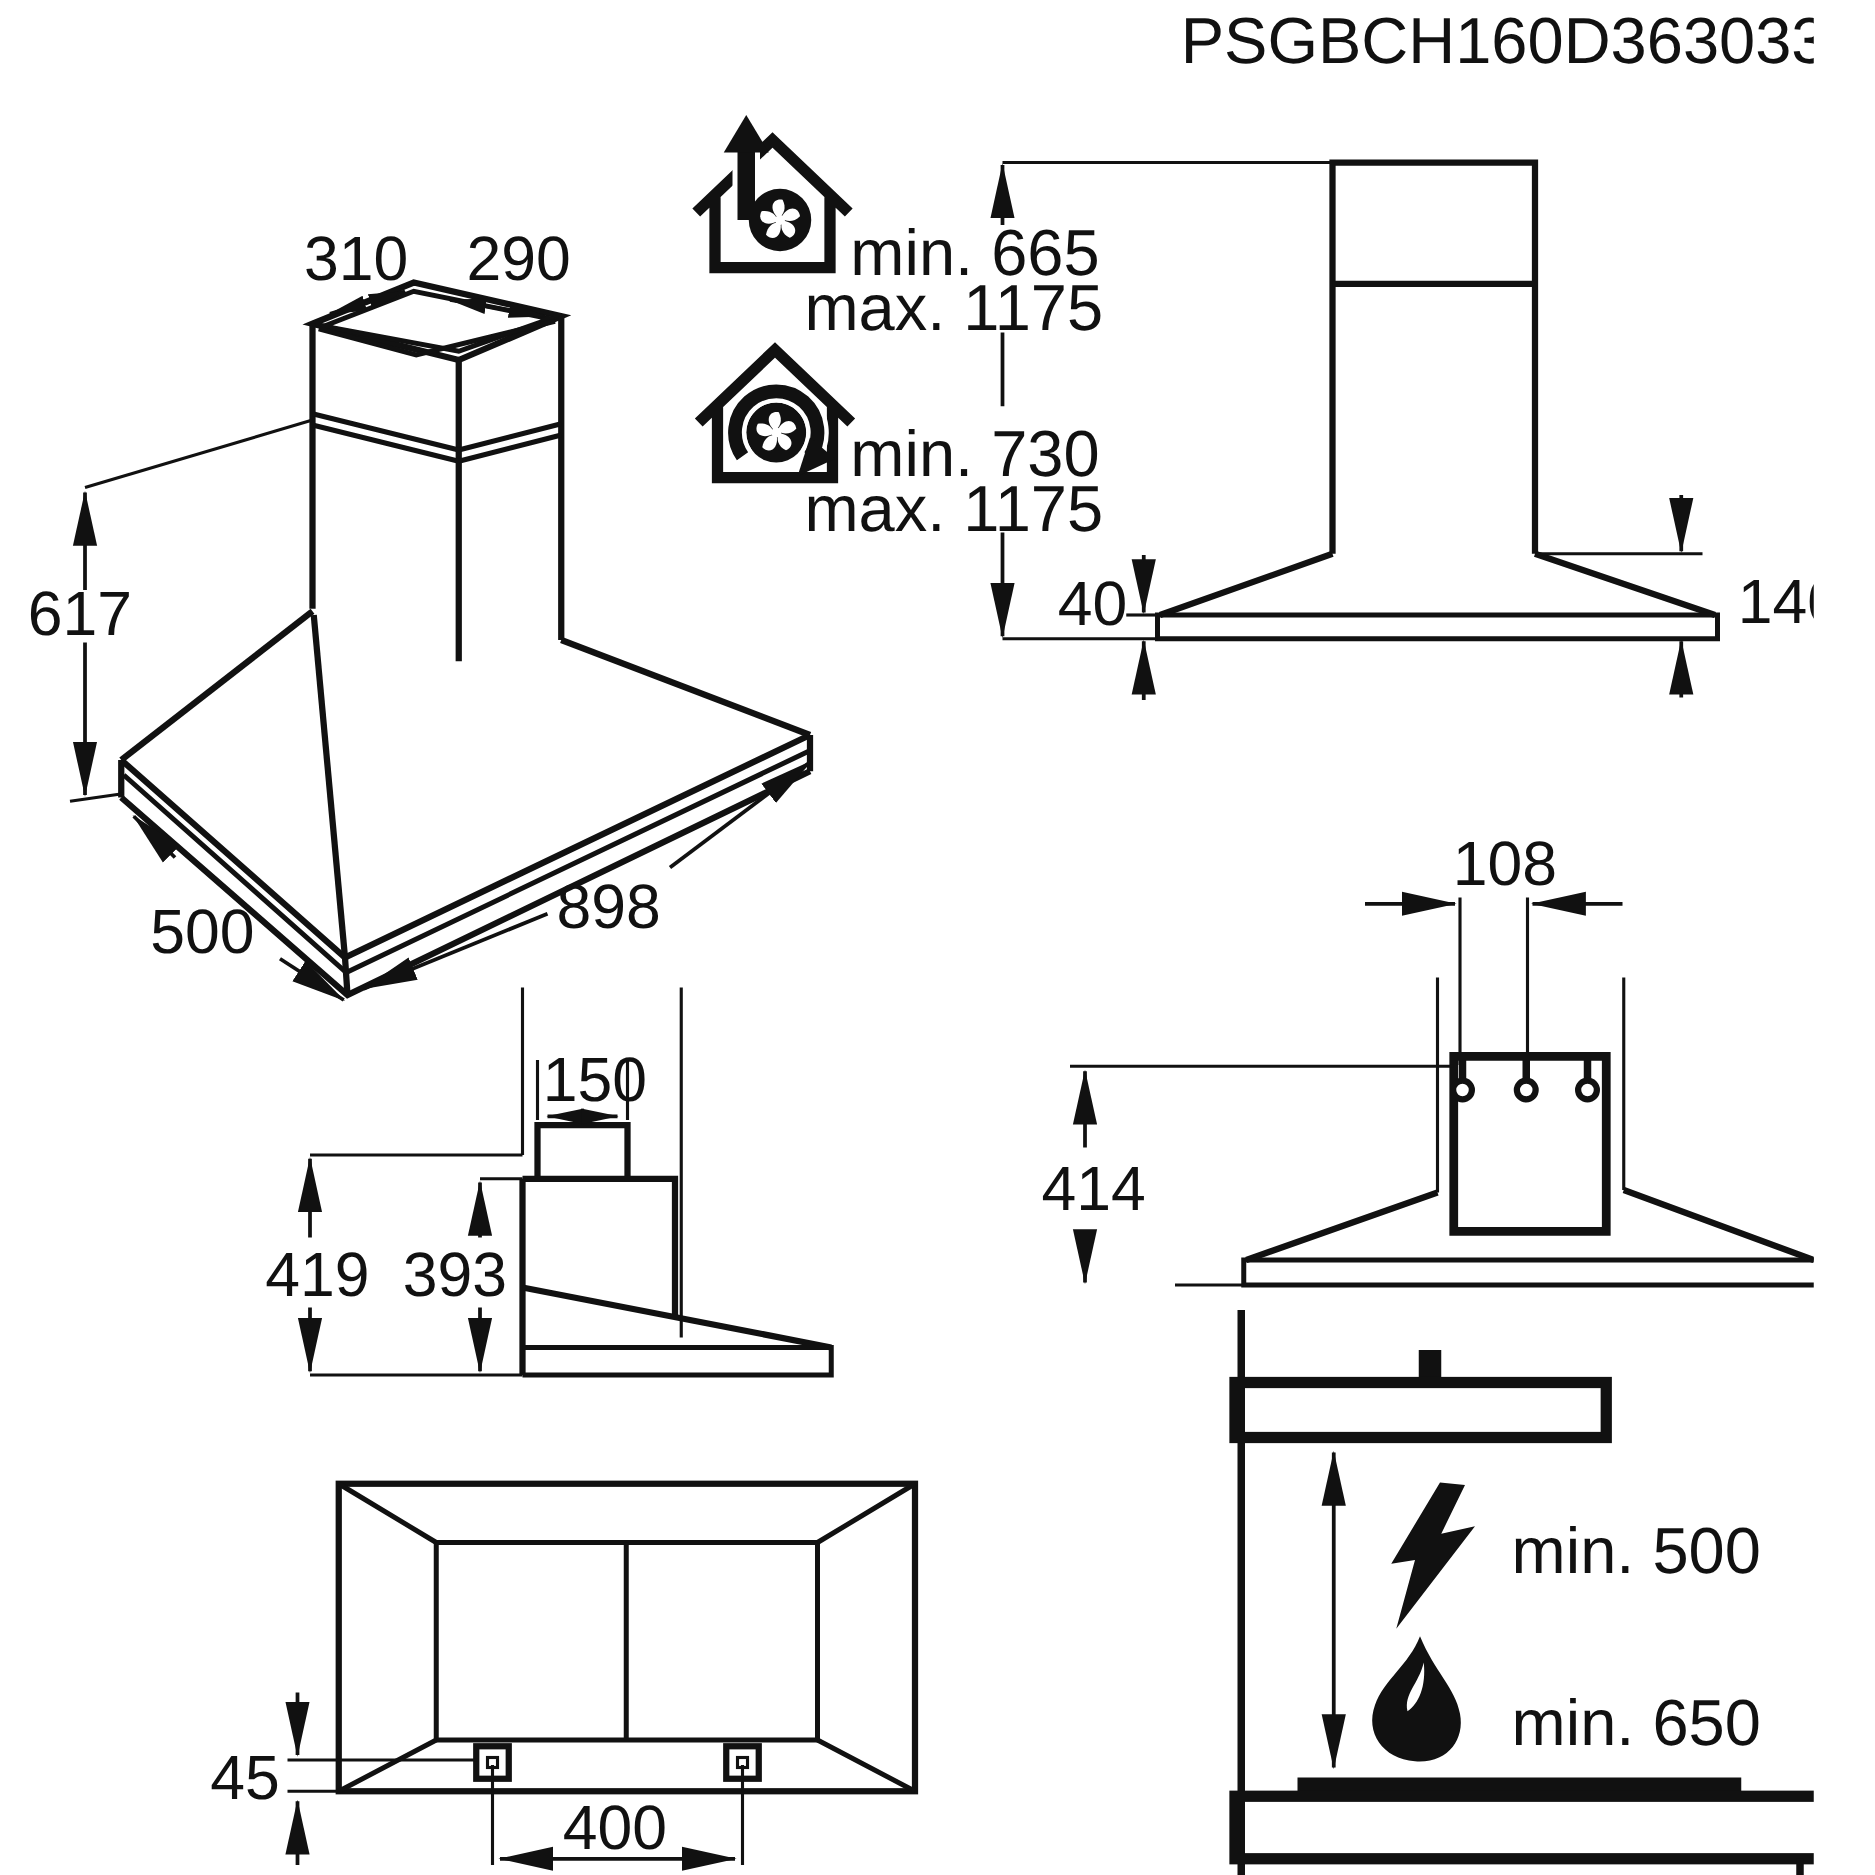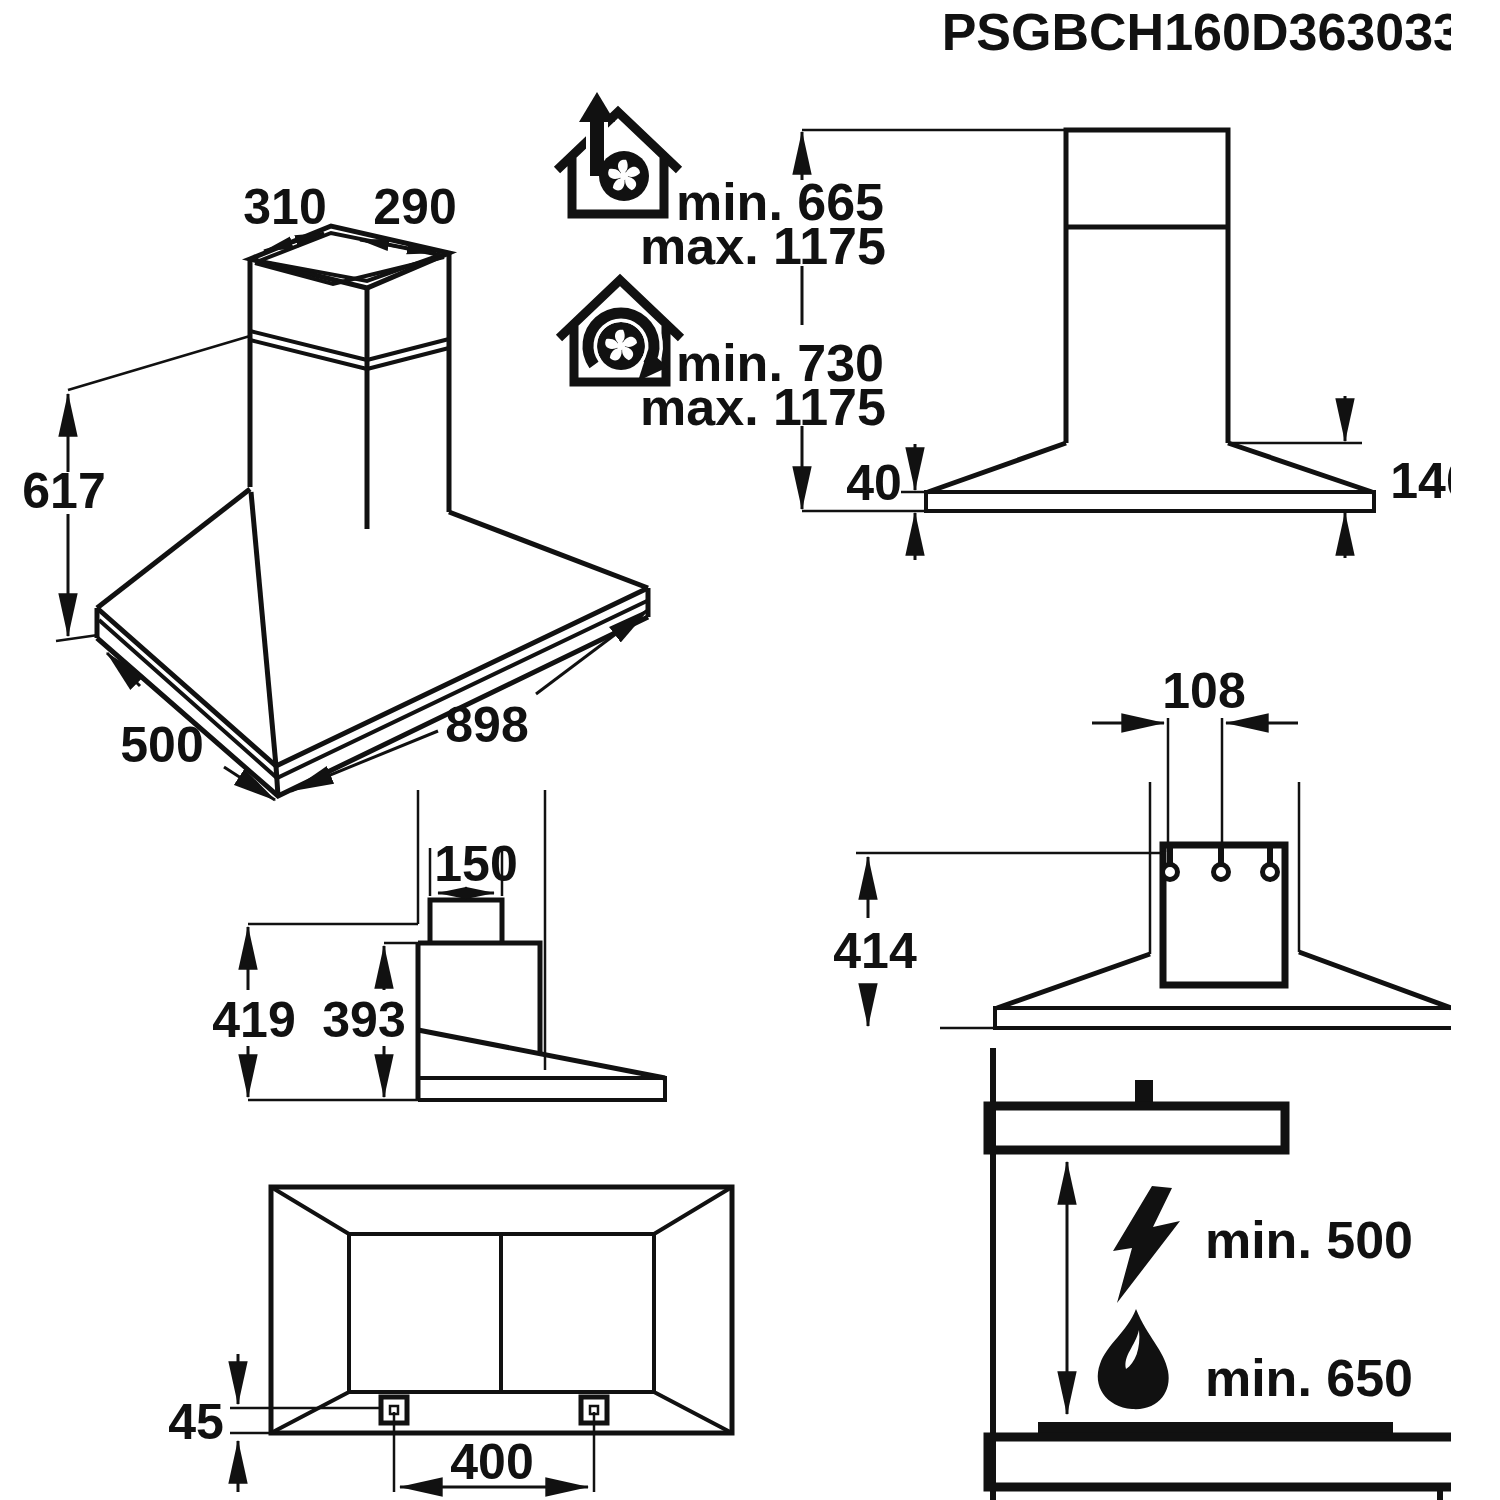--- a/index.html
+++ b/index.html
@@ -1,16 +1,16 @@
 <!DOCTYPE html>
 <html><head>
 <meta charset="utf-8">
 <style>
   html,body{margin:0;padding:0;background:#ffffff;}
-  .page{position:relative;width:1451px;height:1500px;background:#fff;overflow:hidden;font-weight:bold;}
+  .page{position:relative;width:1451px;height:1500px;background:#fff;overflow:hidden;}
   svg{display:block;}
   text{fill:#111;font-family:"Liberation Sans","DejaVu Sans",sans-serif;}
   .dimtxt{font-size:50px;}
   .lbltxt{font-size:52px;}
   .ttltxt{font-size:52px;}
   .thick{stroke:#111;stroke-width:5;fill:none;stroke-linejoin:miter;}
   .xthick{stroke:#111;stroke-width:7;fill:none;}
   .med{stroke:#111;stroke-width:4;fill:none;}
   .thin{stroke:#111;stroke-width:2.5;fill:none;}
   .dim{stroke:#111;stroke-width:3;fill:none;}

